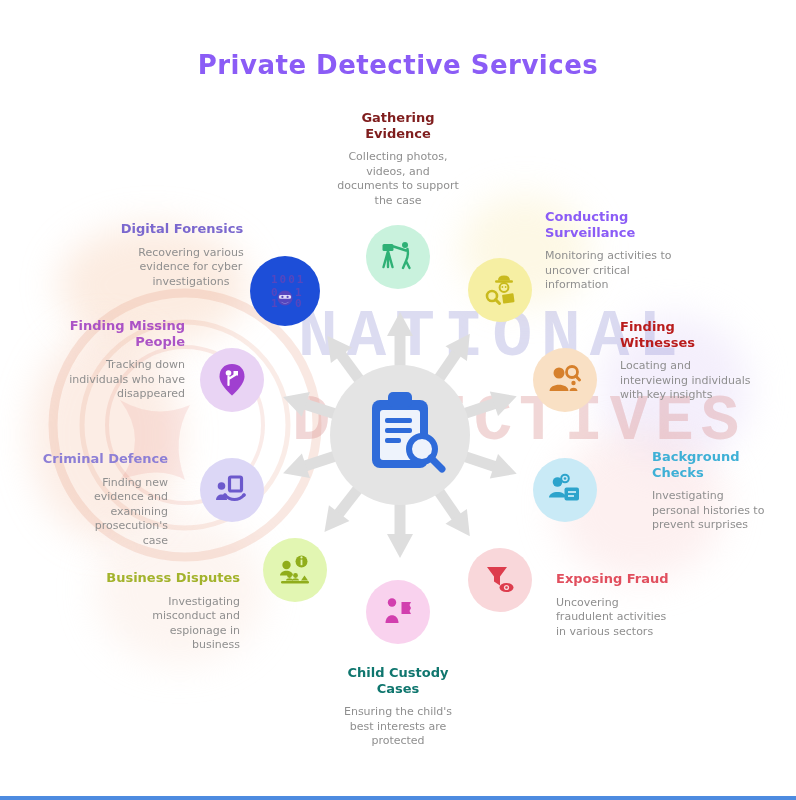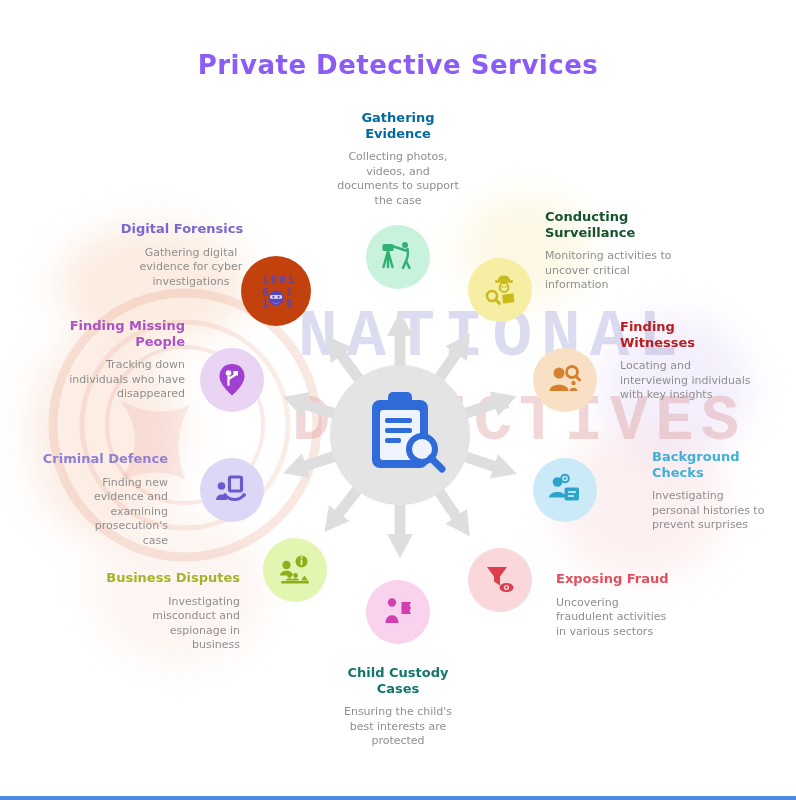--- a/index.html
+++ b/index.html
@@ -34,33 +34,33 @@
       display:flex;align-items:center;justify-content:center;}
   .i1{left:366px;top:225px;background:#c9f2dd;}
   .i2{left:468px;top:258px;background:#f6efa3;}
   .i3{left:533px;top:348px;background:#f9e0c4;}
   .i4{left:533px;top:458px;background:#c9eaf6;}
   .i5{left:468px;top:548px;background:#f9d7da;}
   .i6{left:366px;top:580px;background:#f9d2ee;}
   .i7{left:263px;top:538px;background:#e2f6b2;}
   .i8{left:200px;top:458px;background:#dcd7f6;}
   .i9{left:200px;top:348px;background:#e9d4f4;}
-  .i10{left:241px;top:256px;width:70px;height:70px;background:#c2410c;}
+  .i10{left:250px;top:256px;width:70px;height:70px;background:#1d4ed8;}
 
   
   .svc{position:absolute;z-index:3;}
   .svc .t{font-weight:bold;font-size:13px;line-height:1.2;}
   .svc .d{color:#8f8f8f;font-size:11px;line-height:1.32;margin-top:9px;}
 
   .s1{left:323px;top:110px;width:150px;text-align:center;}
-  .s1 .t{max-width:95px;margin:0 auto;color:#0369a1;}
+  .s1 .t{max-width:95px;margin:0 auto;color:#7f1d1d;}
   .s1 .d{max-width:125px;margin:9px auto 0;}
 
   .s2{left:545px;top:209px;width:160px;text-align:left;}
-  .s2 .t{max-width:105px;color:#14532d;}
+  .s2 .t{max-width:105px;color:#8b5cf6;}
   .s2 .d{max-width:135px;}
 
   .s3{left:620px;top:319px;width:170px;text-align:left;}
   .s3 .t{max-width:85px;color:#b91c1c;}
   .s3 .d{max-width:135px;}
 
   .s4{left:652px;top:449px;width:160px;text-align:left;}
   .s4 .t{max-width:105px;color:#3fb0d6;}
   .s4 .d{max-width:118px;}
 
@@ -308,17 +308,17 @@
   <div class="svc s7">
     <div class="t">Business Disputes</div>
     <div class="d">Investigating misconduct and espionage in business</div>
   </div>
   <div class="svc s9">
     <div class="t">Finding Missing People</div>
     <div class="d">Tracking down individuals who have disappeared</div>
   </div>
   <div class="svc s10">
     <div class="t">Digital Forensics</div>
-    <div class="d">Gathering digital evidence for cyber investigations</div>
+    <div class="d">Recovering various evidence for cyber investigations</div>
   </div>
 
   <div class="bottom-bar"></div>
 </div>
 
 </body></html>

